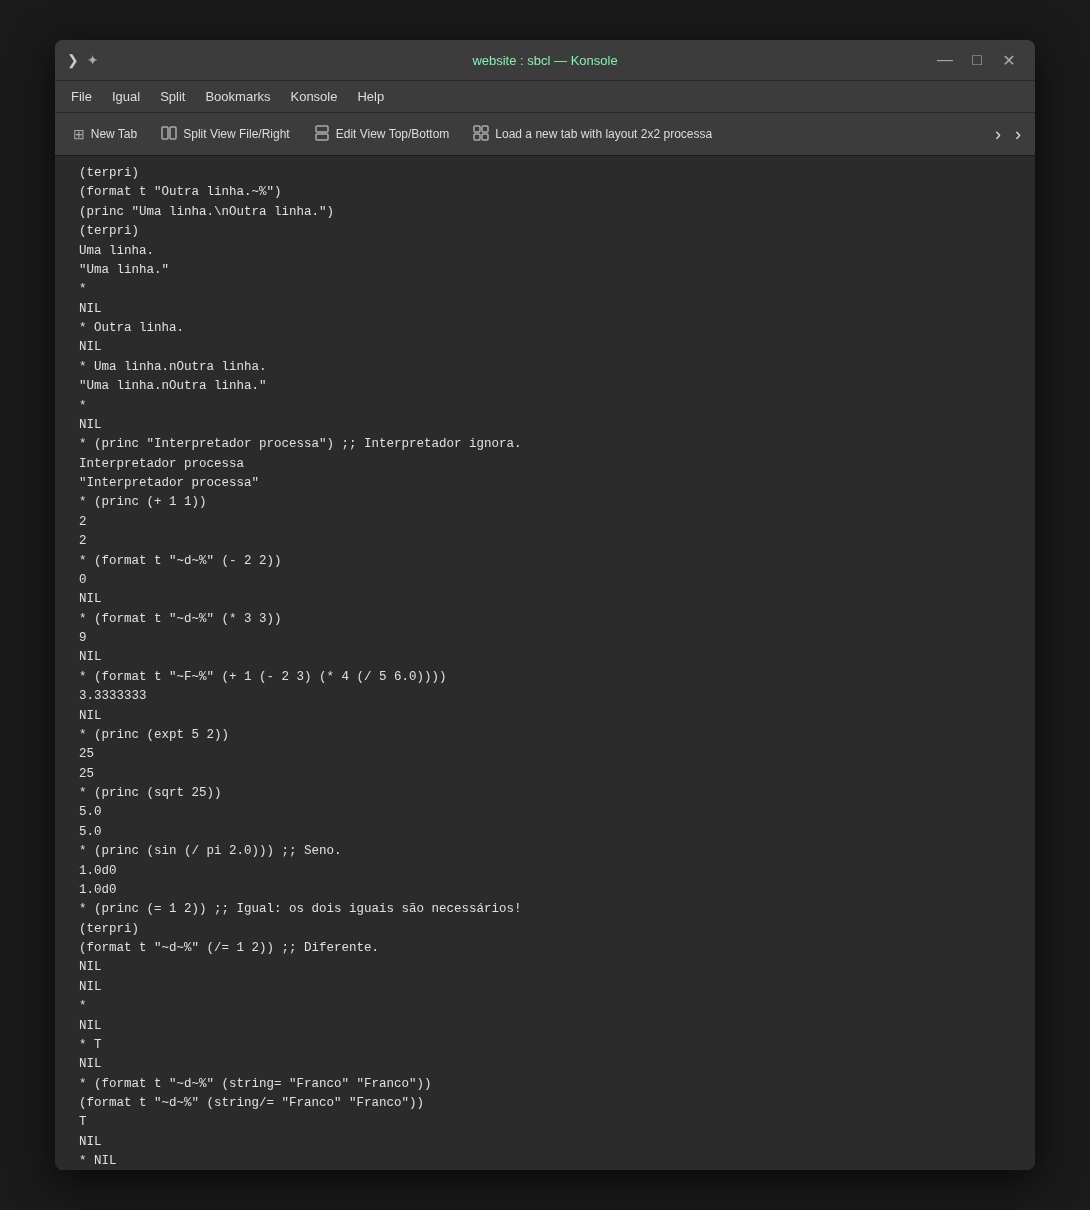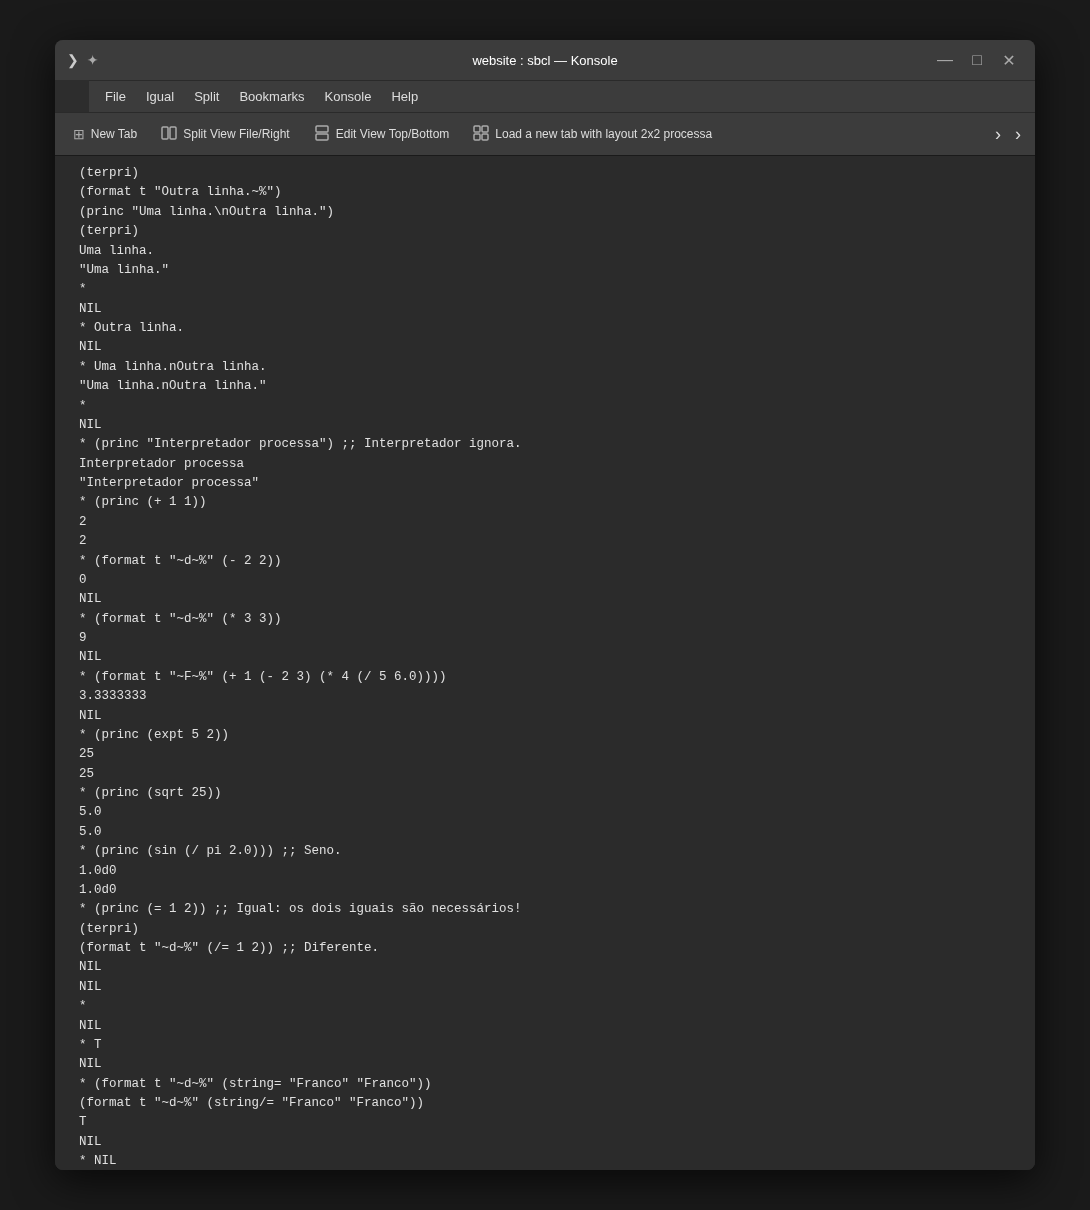--- a/index.html
+++ b/index.html
@@ -44,21 +44,21 @@
       color: #aaa;
       font-size: 14px;
     }
 
     .title-bar-terminal-icon {
       color: #ccc;
       font-size: 14px;
     }
 
     .title-bar-title {
-      color: #ffffff;
+      color: #86efac;
       font-size: 13px;
       position: absolute;
       left: 50%;
       transform: translateX(-50%);
     }
 
     .title-bar-controls {
       display: flex;
       align-items: center;
       gap: 4px;
@@ -78,21 +78,20 @@
 
     .menu-bar {
       background: #3c3c3c;
       height: 32px;
       display: flex;
       align-items: center;
       padding: 0 8px;
       gap: 4px;
       flex-shrink: 0;
       border-top: 1px solid #2a2a2a;
-      margin-left: 34px;
     }
 
     .menu-item {
       color: #ddd;
       font-size: 13px;
       padding: 4px 8px;
       cursor: pointer;
       border-radius: 3px;
     }
 

